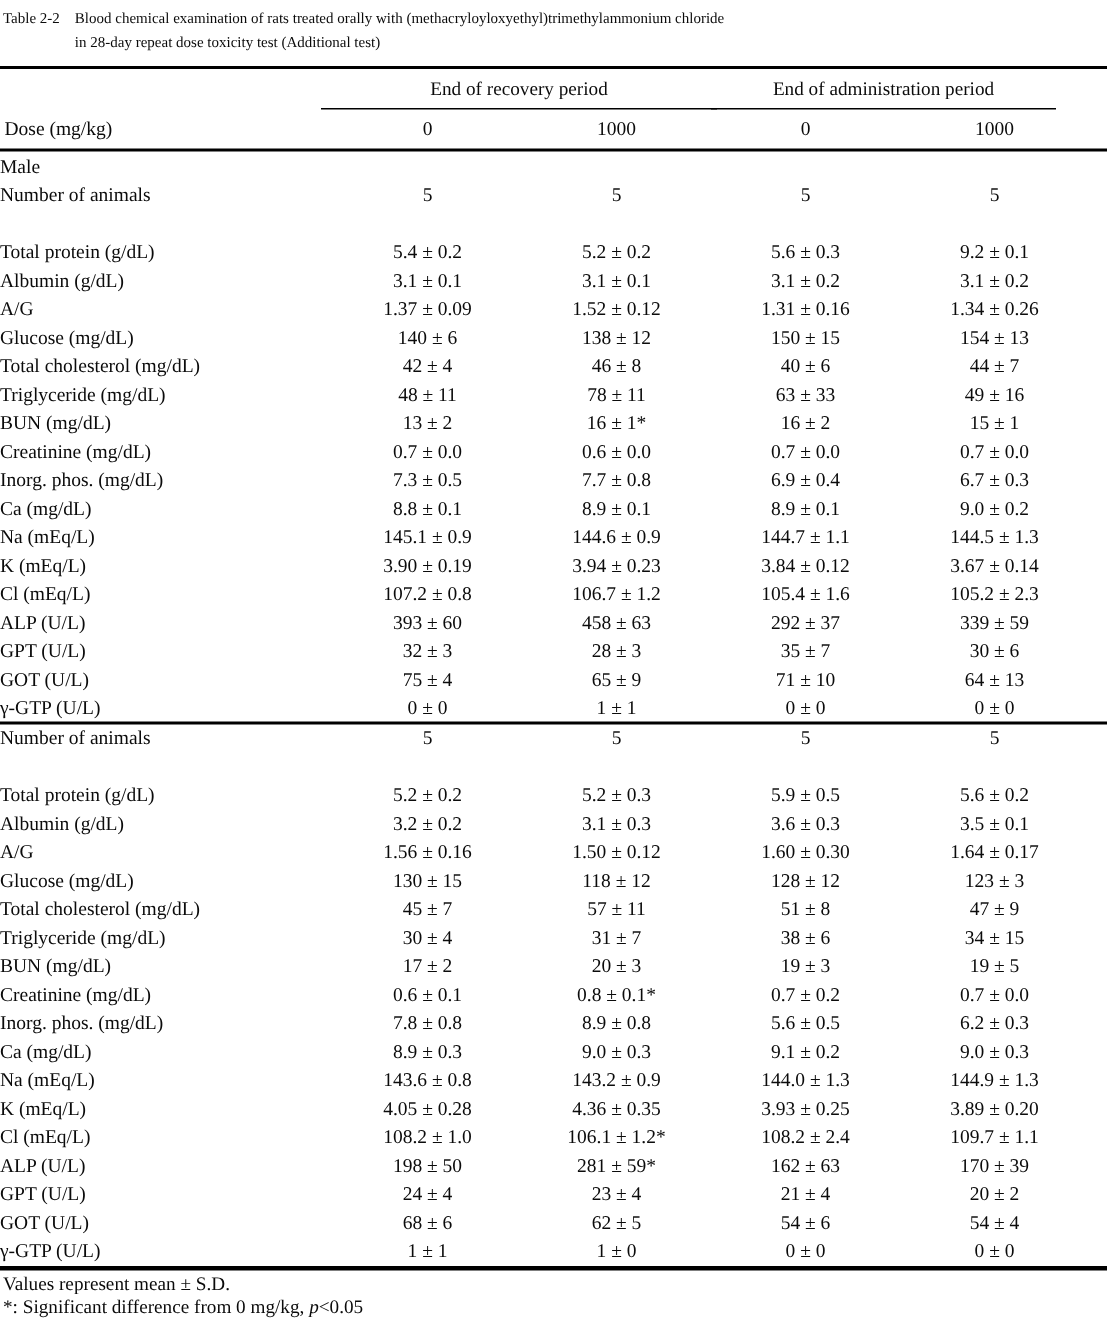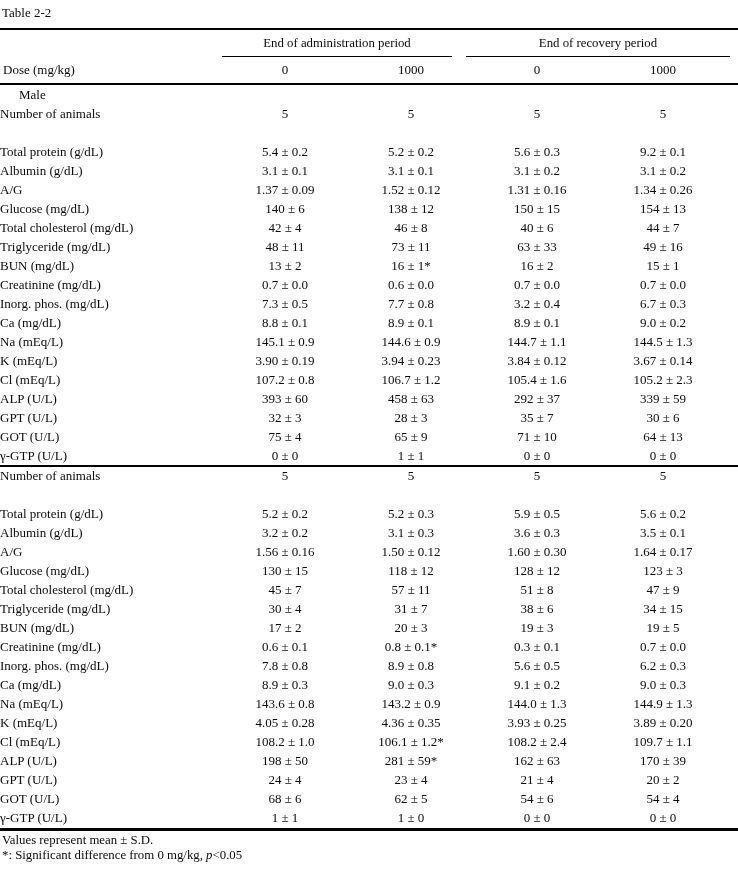--- a/index.html
+++ b/index.html
@@ -7,21 +7,21 @@
   body {
     width:738px; height:892px;
     font-family:"Liberation Serif", "DejaVu Serif", serif;
     color:#0b0b0b;
     position:relative;
     overflow:hidden;
   }
   .page { position:absolute; inset:0; }
 
   
-  .title { display:flex; padding:5px 0 0 2px; font-size:13px; line-height:16px; }
+  .title { display:flex; padding:5px 0 0 2px; font-size:10px; line-height:16px; }
   .title-label { flex:0 0 auto; margin-right:10px; white-space:nowrap; }
   .title-text { white-space:nowrap; }
 
   
   .grid-row { display:grid; grid-template-columns:222px 126px 126px 126px 126px; align-items:center; }
   .cell { font-size:13px; }
   .val, .num { text-align:center; }
 
   .thead { margin-top:7px; border-top:2px solid #000; border-bottom:2.2px solid #000; }
   .group-row { height:27px; align-items:stretch; }
@@ -31,43 +31,47 @@
     font-size:12.8px;
     border-bottom:1.2px solid #000;
   }
   .group-admin { margin-right:22px; }
   .group-recov { margin-left:-8px; margin-right:-4px; }
   .dose-row { height:26px; }
   .row-label-cell { padding-left:3px; }
 
   
   .trow { height:19px; }
-  .section-row { height:19px; display:flex; align-items:center; padding-left:19px; font-size:13px; }
+  .section-row { height:19px; display:flex; align-items:center; padding-left:0; font-size:13px; }
   .spacer-row { height:19px; }
   .rlabel { white-space:nowrap; }
   .section-rule { height:1.5px; background:#000; width:100%; }
 
   
   .tfoot { border-top:3px solid #000; padding:2.5px 0 0 2px; font-size:12.8px; line-height:14.5px; }
   .footnote i { font-style:italic; }
 </style>
 </head>
 <body>
 
 <div class="page">
 
   <div class="title">
     <span class="title-label">Table 2-2</span>
+    <span class="title-text">
+      <span>Blood chemical examination of rats treated orally with (methacryloyloxyethyl)trimethylammonium chloride</span><br>
+      <span>in 28-day repeat dose toxicity test (Additional test)</span>
+    </span>
   </div>
 
   <div class="thead">
     <div class="grid-row group-row">
       <div class="cell"></div>
+      <div class="group-cell group-recov">End of recovery period</div>
       <div class="group-cell group-admin">End of administration period</div>
-      <div class="group-cell group-recov">End of recovery period</div>
     </div>
     <div class="grid-row dose-row">
       <div class="cell row-label-cell">Dose (mg/kg)</div>
       <div class="cell num">0</div>
       <div class="cell num">1000</div>
       <div class="cell num">0</div>
       <div class="cell num">1000</div>
     </div>
   </div>
 
@@ -112,21 +116,21 @@
       <div class="grid-row trow">
     <div class="cell rlabel">Total cholesterol (mg/dL)</div>
     <div class="cell val">42 ± 4</div>
     <div class="cell val">46 ± 8</div>
     <div class="cell val">40 ± 6</div>
     <div class="cell val">44 ± 7</div>
   </div>
       <div class="grid-row trow">
     <div class="cell rlabel">Triglyceride (mg/dL)</div>
     <div class="cell val">48 ± 11</div>
-    <div class="cell val">73 ± 11</div>
+    <div class="cell val">78 ± 11</div>
     <div class="cell val">63 ± 33</div>
     <div class="cell val">49 ± 16</div>
   </div>
       <div class="grid-row trow">
     <div class="cell rlabel">BUN (mg/dL)</div>
     <div class="cell val">13 ± 2</div>
     <div class="cell val">16 ± 1*</div>
     <div class="cell val">16 ± 2</div>
     <div class="cell val">15 ± 1</div>
   </div>
@@ -134,21 +138,21 @@
     <div class="cell rlabel">Creatinine (mg/dL)</div>
     <div class="cell val">0.7 ± 0.0</div>
     <div class="cell val">0.6 ± 0.0</div>
     <div class="cell val">0.7 ± 0.0</div>
     <div class="cell val">0.7 ± 0.0</div>
   </div>
       <div class="grid-row trow">
     <div class="cell rlabel">Inorg. phos. (mg/dL)</div>
     <div class="cell val">7.3 ± 0.5</div>
     <div class="cell val">7.7 ± 0.8</div>
-    <div class="cell val">3.2 ± 0.4</div>
+    <div class="cell val">6.9 ± 0.4</div>
     <div class="cell val">6.7 ± 0.3</div>
   </div>
       <div class="grid-row trow">
     <div class="cell rlabel">Ca (mg/dL)</div>
     <div class="cell val">8.8 ± 0.1</div>
     <div class="cell val">8.9 ± 0.1</div>
     <div class="cell val">8.9 ± 0.1</div>
     <div class="cell val">9.0 ± 0.2</div>
   </div>
       <div class="grid-row trow">
@@ -255,21 +259,21 @@
     <div class="cell rlabel">BUN (mg/dL)</div>
     <div class="cell val">17 ± 2</div>
     <div class="cell val">20 ± 3</div>
     <div class="cell val">19 ± 3</div>
     <div class="cell val">19 ± 5</div>
   </div>
       <div class="grid-row trow">
     <div class="cell rlabel">Creatinine (mg/dL)</div>
     <div class="cell val">0.6 ± 0.1</div>
     <div class="cell val">0.8 ± 0.1*</div>
-    <div class="cell val">0.3 ± 0.1</div>
+    <div class="cell val">0.7 ± 0.2</div>
     <div class="cell val">0.7 ± 0.0</div>
   </div>
       <div class="grid-row trow">
     <div class="cell rlabel">Inorg. phos. (mg/dL)</div>
     <div class="cell val">7.8 ± 0.8</div>
     <div class="cell val">8.9 ± 0.8</div>
     <div class="cell val">5.6 ± 0.5</div>
     <div class="cell val">6.2 ± 0.3</div>
   </div>
       <div class="grid-row trow">

